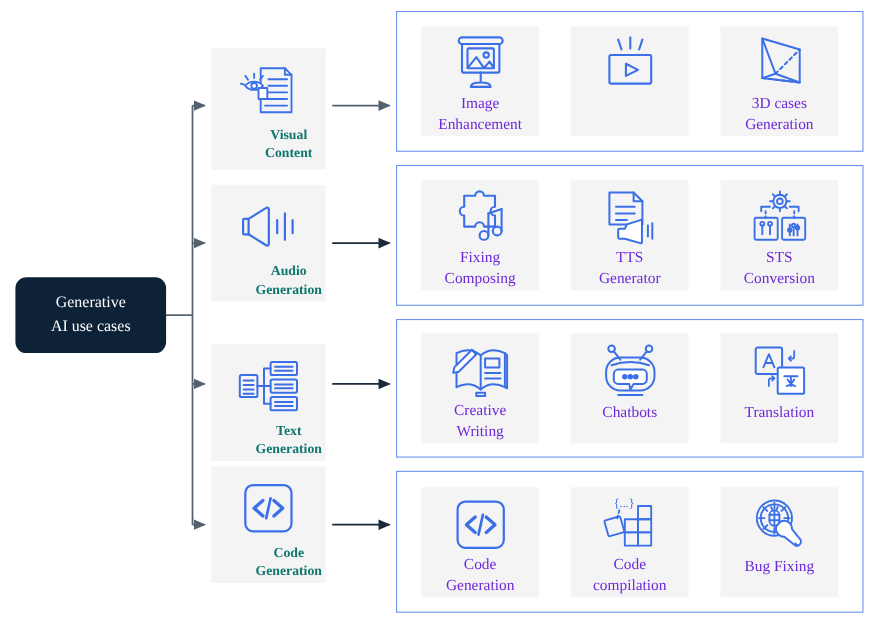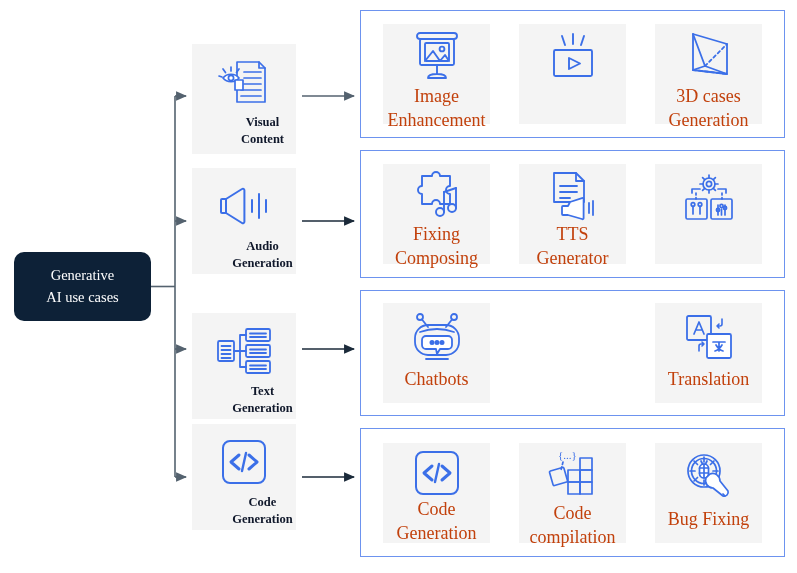--- a/index.html
+++ b/index.html
@@ -23,21 +23,21 @@
 
   
   .cat-box{
     position:absolute;left:192px;width:104px;
     background:#f4f4f4;
     display:flex;flex-direction:column;align-items:center;
     justify-content:flex-start;
   }
   .cat-icon{margin-top:10px;height:56px;display:flex;align-items:center;justify-content:center;}
   .cat-label{
-    font-weight:bold;font-size:12.5px;color:#0f172a;
+    font-weight:bold;font-size:12.5px;color:#0f766e;
     text-align:center;line-height:1.35;margin-top:4px;padding:0 3px;margin-left:37px;
   }
 
   
   .group{
     position:absolute;left:360px;width:425px;
     border:1.6px solid #6d93ef;
     background:#ffffff;
     box-sizing:border-box;
   }
@@ -45,21 +45,21 @@
     position:absolute;inset:0;
     display:flex;align-items:center;justify-content:space-between;
     padding:0 22px;box-sizing:border-box;
   }
   .card{
     width:107px;height:100px;background:#f4f4f4;
     display:flex;flex-direction:column;align-items:center;justify-content:flex-start;
   }
   .card-icon{height:58px;margin-top:6px;display:flex;align-items:center;justify-content:center;}
   .card-label{
-    font-size:18px;color:#c2410c;text-align:center;line-height:1.35;padding:0 2px;
+    font-size:14px;color:#6d28d9;text-align:center;line-height:1.35;padding:0 2px;
   }
 
   svg{display:block;overflow:visible;}
 </style>
 </head>
 <body>
 
 <svg id="canvas" viewBox="0 0 797 573">
   <defs>
     <marker id="arrowhead" markerWidth="7" markerHeight="7" refX="6.2" refY="3" orient="auto">
@@ -273,26 +273,48 @@
           <rect x="29" y="26" width="21" height="20" rx="1.4"></rect>
           <path d="M11,33 v8 M18,33 v8"></path>
           <circle cx="11" cy="31.5" r="1.8"></circle>
           <circle cx="18" cy="31.5" r="1.8"></circle>
           <path d="M36,32 v10 M43,32 v10 M39.5,36 v6"></path>
           <circle cx="36" cy="37" r="1.6"></circle>
           <circle cx="43" cy="35" r="1.6"></circle>
           <circle cx="39.5" cy="33" r="1.6"></circle>
         </svg>
       </div>
+      <div class="card-label">
+        <div>STS</div>
+        <div>Conversion</div>
+      </div>
     </div>
   </div>
 </div>
 
 <div class="group" style="top:290px;height:126px;">
   <div class="group-inner">
+    <div class="card">
+      <div class="card-icon">
+        <svg width="56" height="50" viewBox="0 0 56 50" fill="none" stroke="#3b6fe8" stroke-width="1.8" stroke-linecap="round" stroke-linejoin="round">
+          <path d="M6,9 C14,5 22,6 28,11 C34,6 42,5 50,9 V40 C42,36 34,37 28,42 C22,37 14,36 6,40 Z"></path>
+          <path d="M28,11 V42"></path>
+          <path d="M50,9 L52,11 V41 L50,40"></path>
+          <rect x="32" y="14" width="13" height="8"></rect>
+          <path d="M32,27 H46 M32,32 H46"></path>
+          <path d="M24,45 h8 v3 h-8 z"></path>
+          <path d="M4,22 L20,6 L24,10 L8,26 L3,27 Z" fill="#ffffff"></path>
+          <path d="M20,6 L24,10"></path>
+        </svg>
+      </div>
+      <div class="card-label">
+        <div>Creative</div>
+        <div>Writing</div>
+      </div>
+    </div>
 
     <div class="card">
       <div class="card-icon">
         <svg width="54" height="52" viewBox="0 0 54 52" fill="none" stroke="#3b6fe8" stroke-width="1.8" stroke-linecap="round" stroke-linejoin="round">
           <circle cx="10" cy="5" r="3"></circle>
           <circle cx="44" cy="5" r="3"></circle>
           <path d="M12,7.5 L18,15 M42,7.5 L36,15"></path>
           <rect x="5" y="13" width="44" height="30" rx="13"></rect>
           <path d="M10,20 q17,-6 34,0"></path>
           <path d="M16,24 h22 a4,4 0 0 1 4,4 v5 a4,4 0 0 1 -4,4 h-8 l-3,5 -1,-5 h-10 a4,4 0 0 1 -4,-4 v-5 a4,4 0 0 1 4,-4 z" fill="#ffffff"></path>

